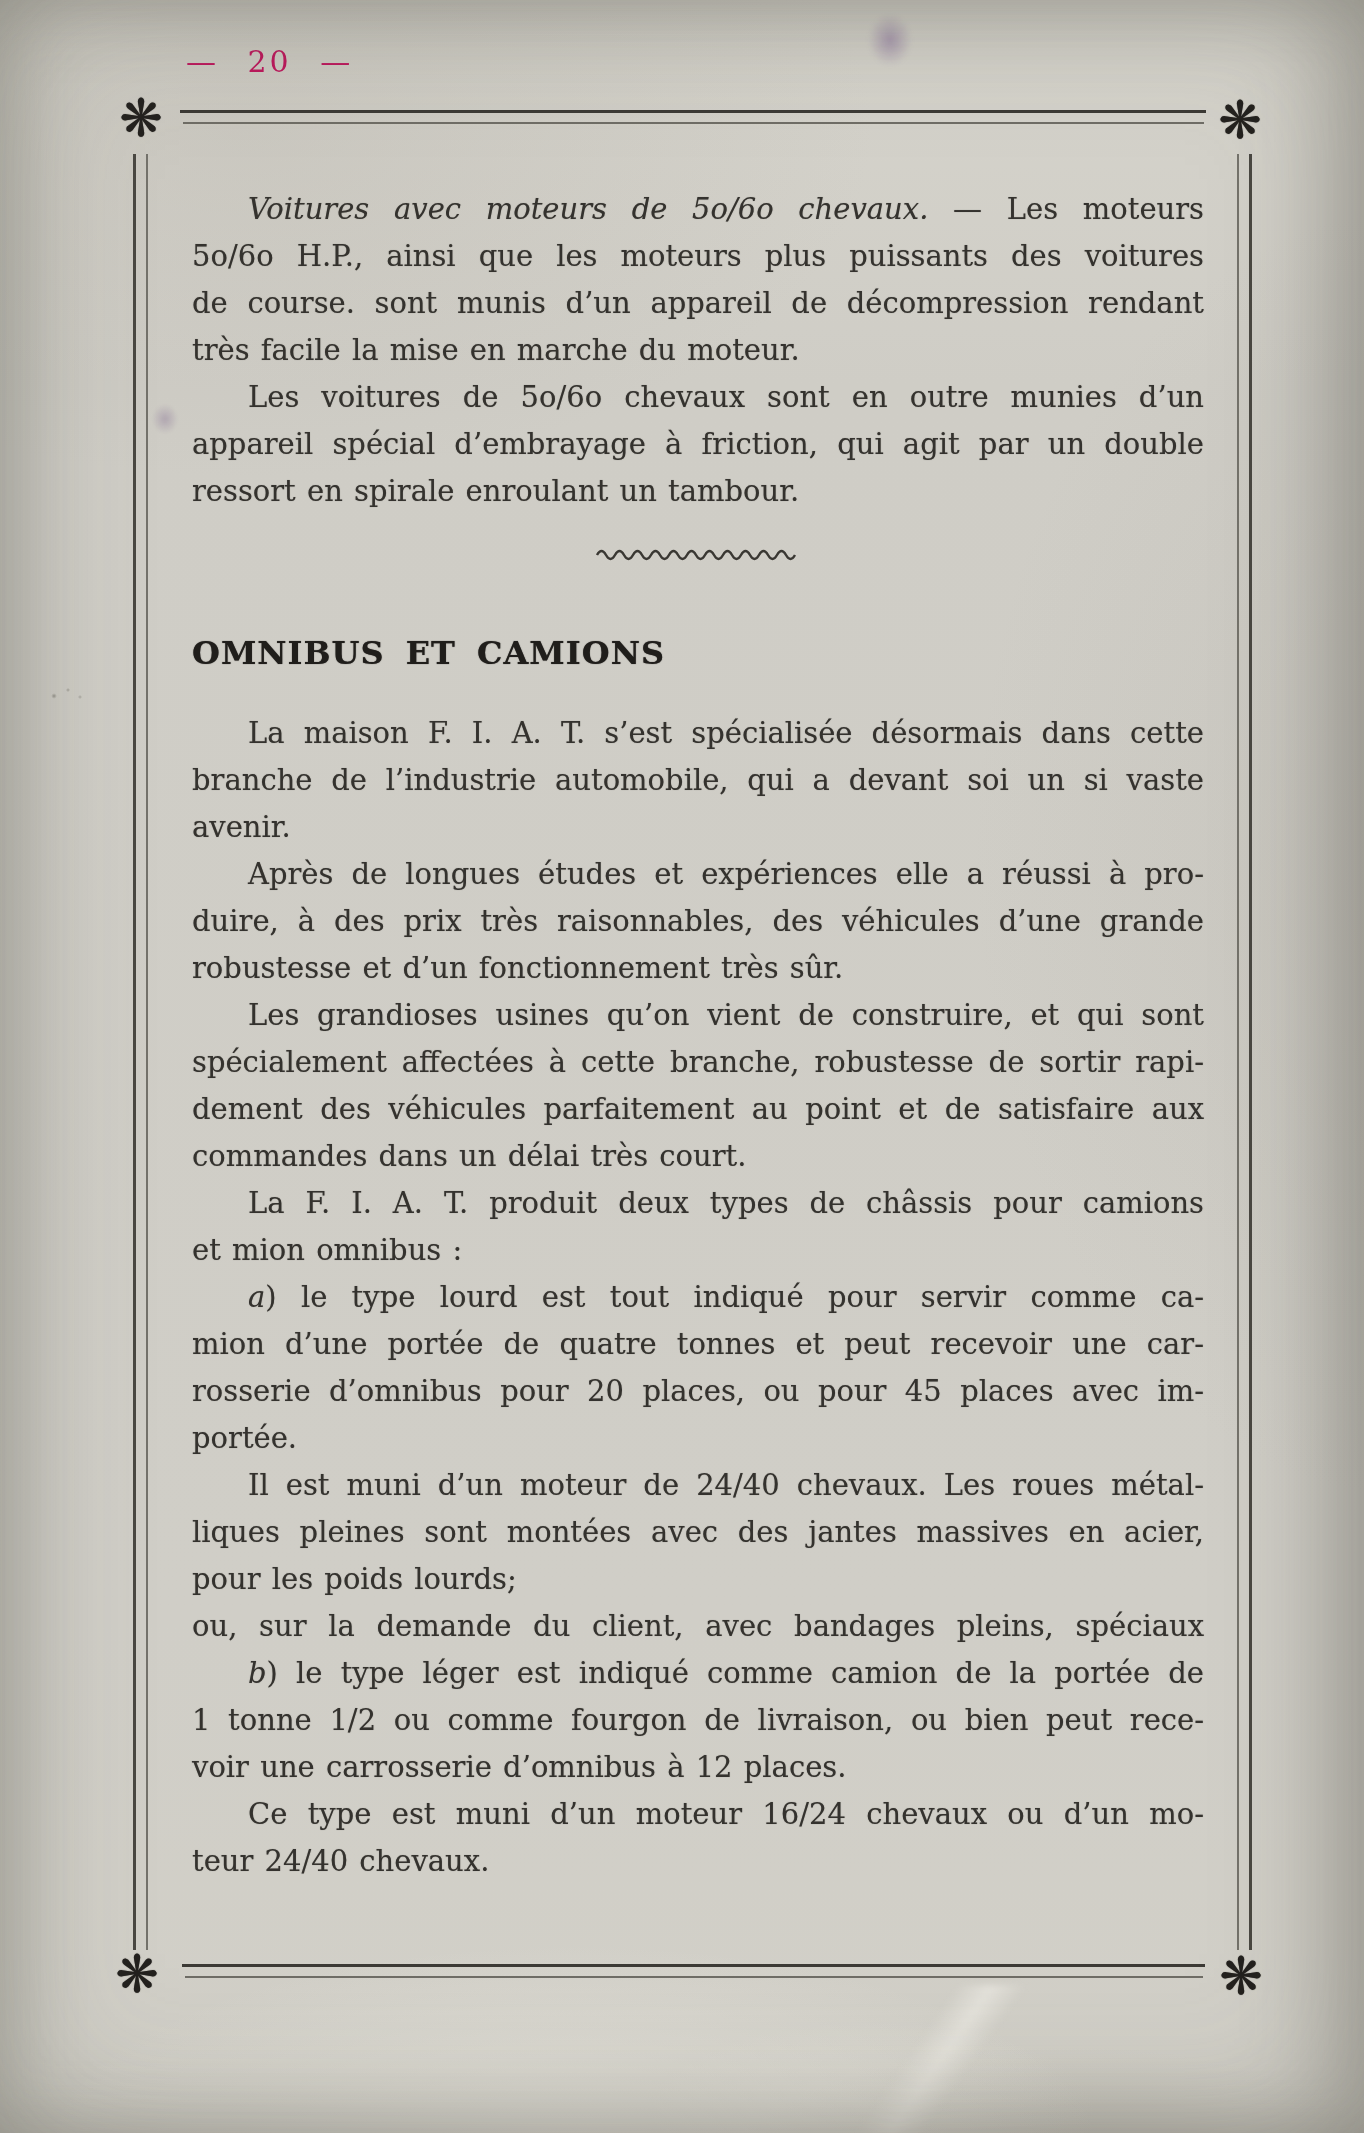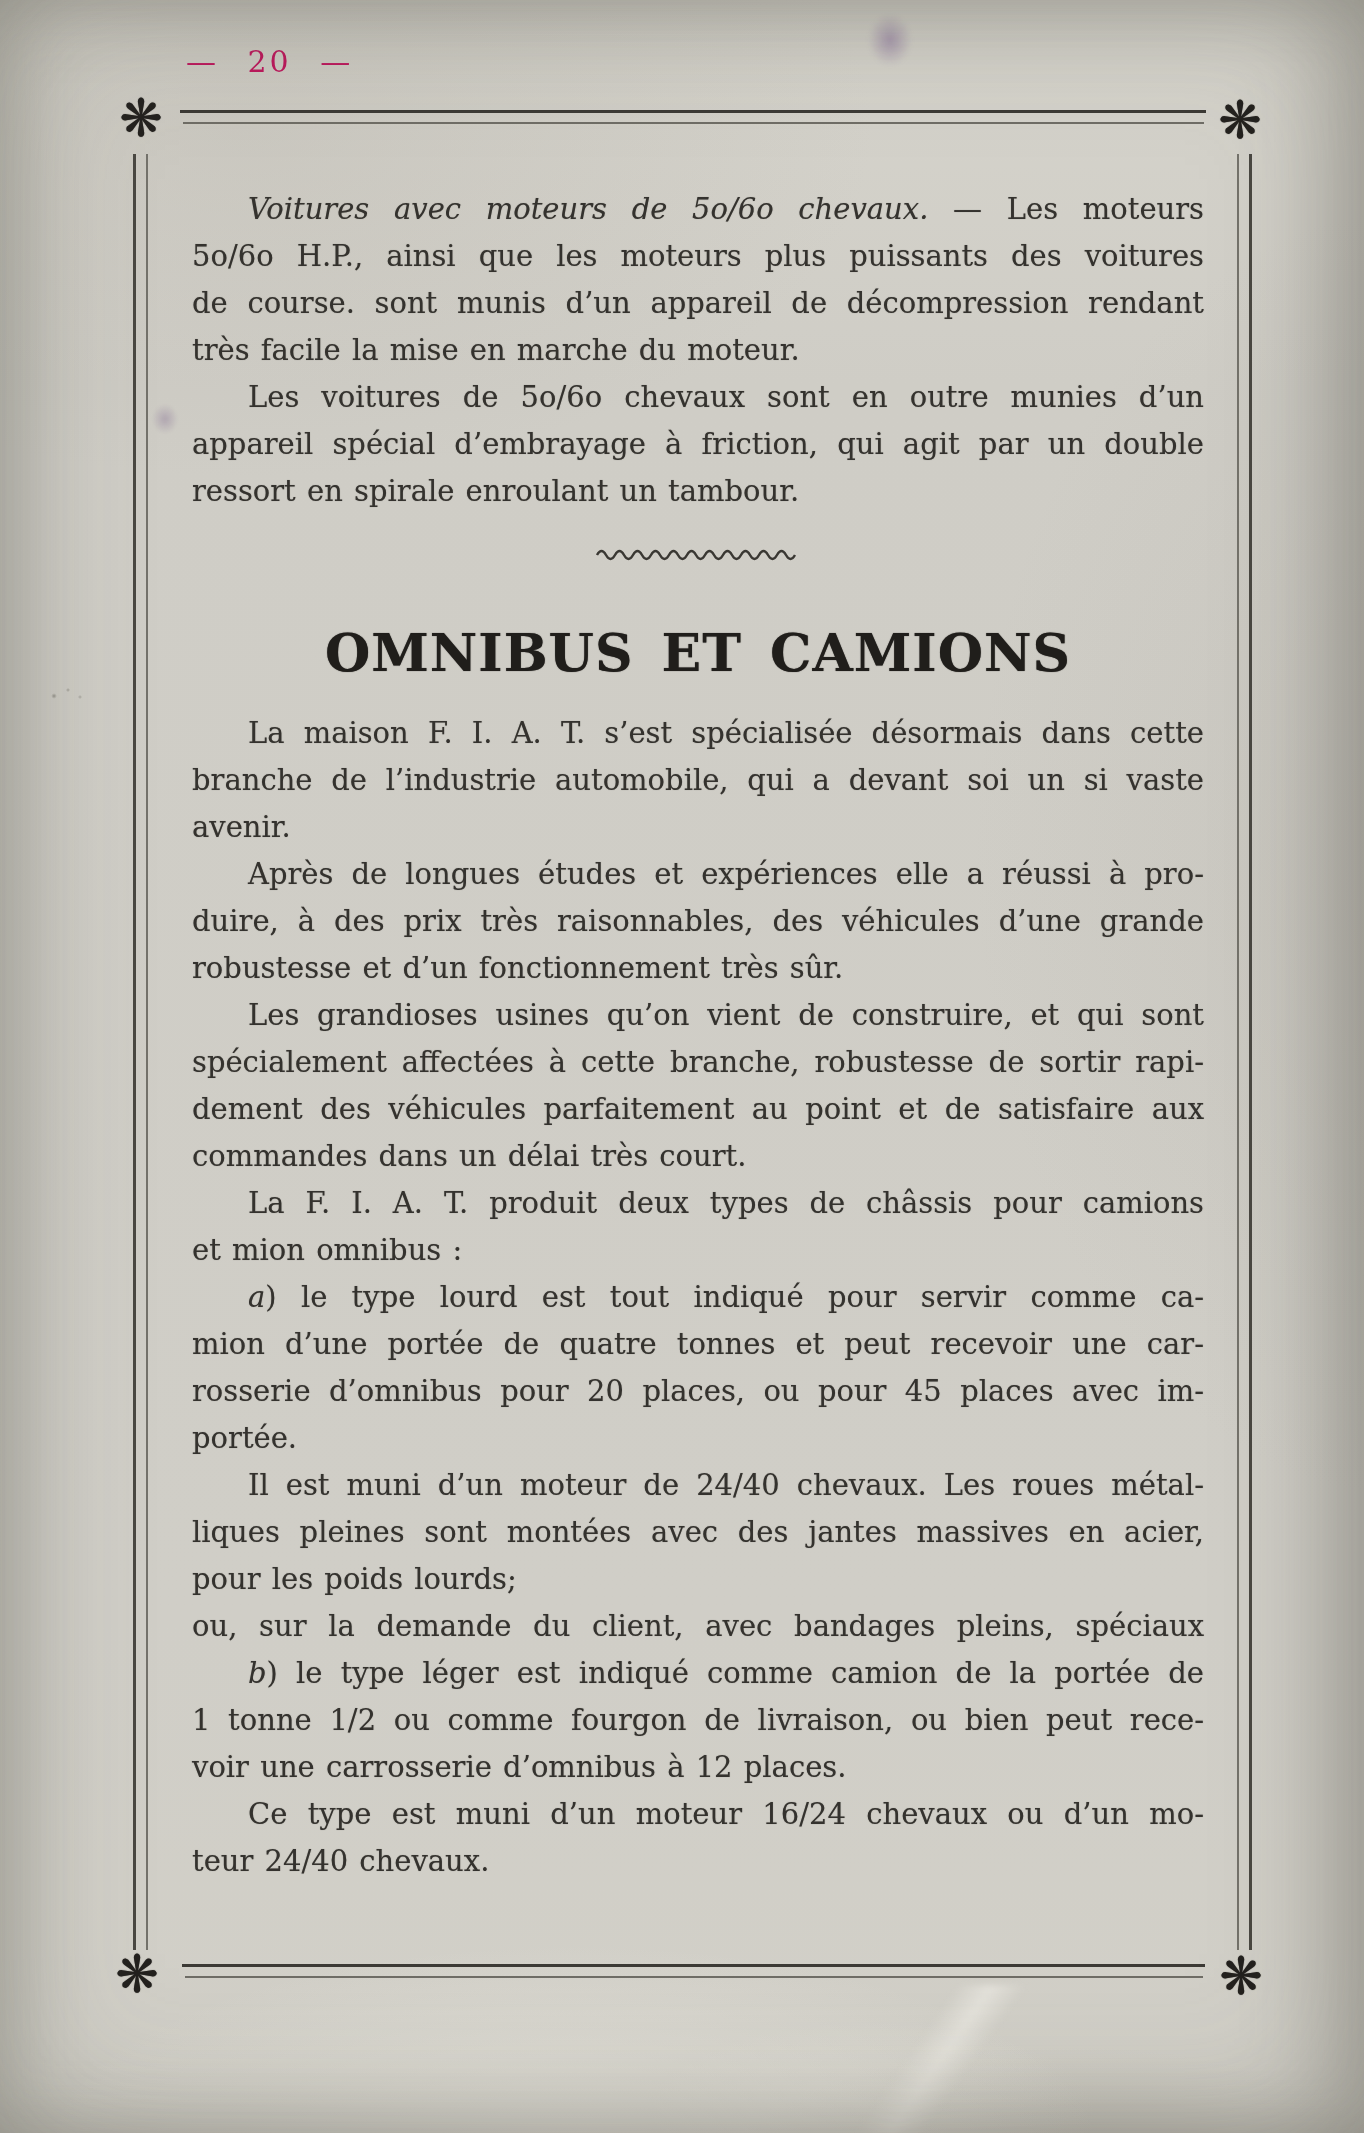--- a/index.html
+++ b/index.html
@@ -77,21 +77,21 @@
     height:47px;line-height:47px;
     text-align:justify;text-align-last:justify;
     word-spacing:2px;
   }
   .line.indent{text-indent:56px;}
   .line.last{text-align-last:left;}
   .line .it{font-style:italic;}
   .divider{display:block;margin:30px auto 0;}
   .heading{
     margin-top:66px;height:48px;line-height:48px;
-    text-align:center;font-weight:bold;font-size:52px;
+    font-weight:bold;font-size:32px;
     letter-spacing:1px;word-spacing:9px;color:#201e1b;
     text-shadow:0 0 1px rgba(32,30,27,.8);
   }
   .paras-bottom{margin-top:33px;}
 </style>
 </head>
 <body style="background: rgb(208, 206, 199);">
 
 <div class="paper"></div>
 <div class="stain purple-top"></div>

